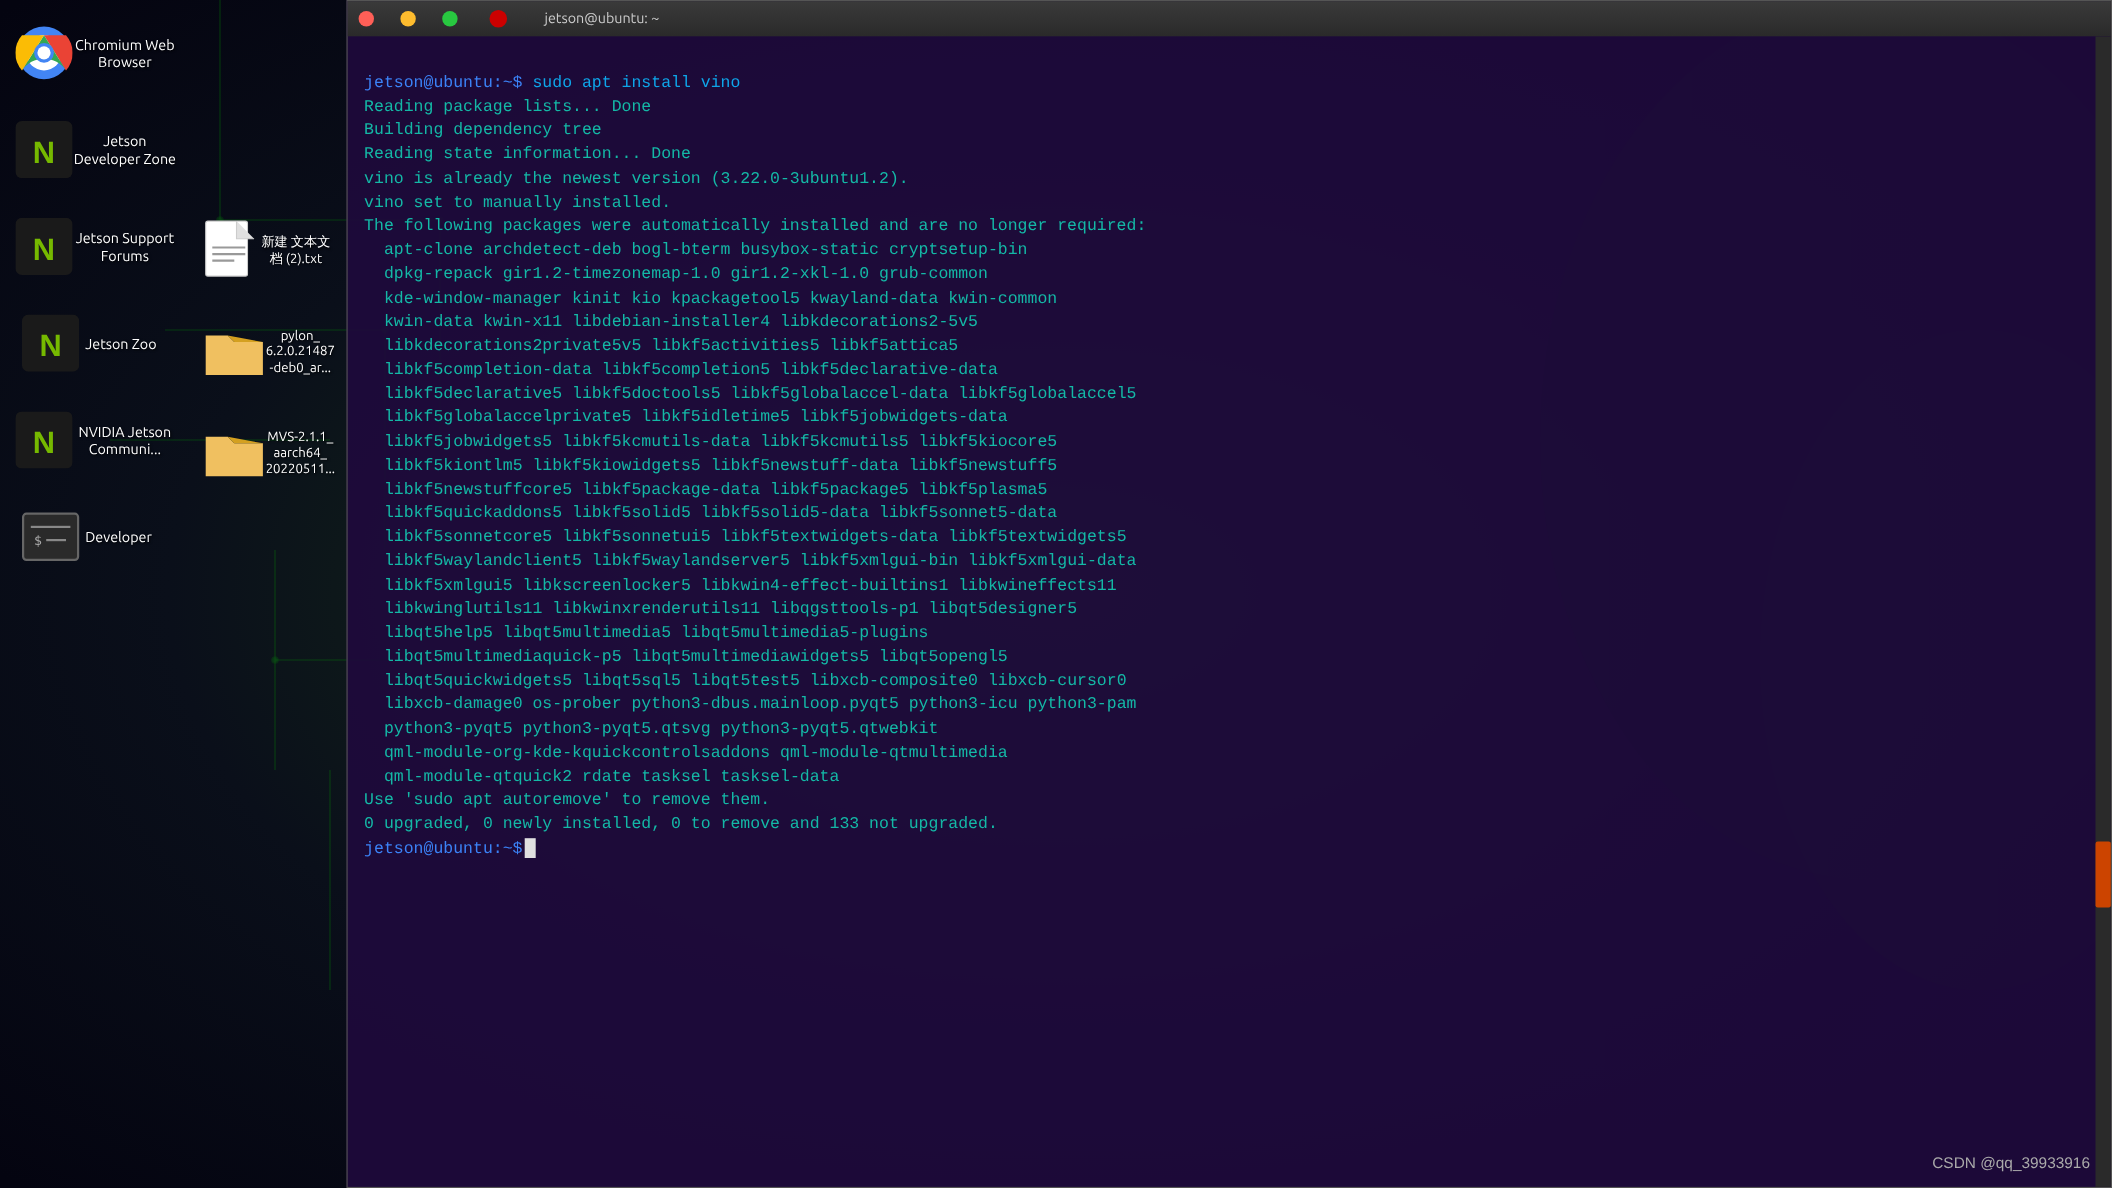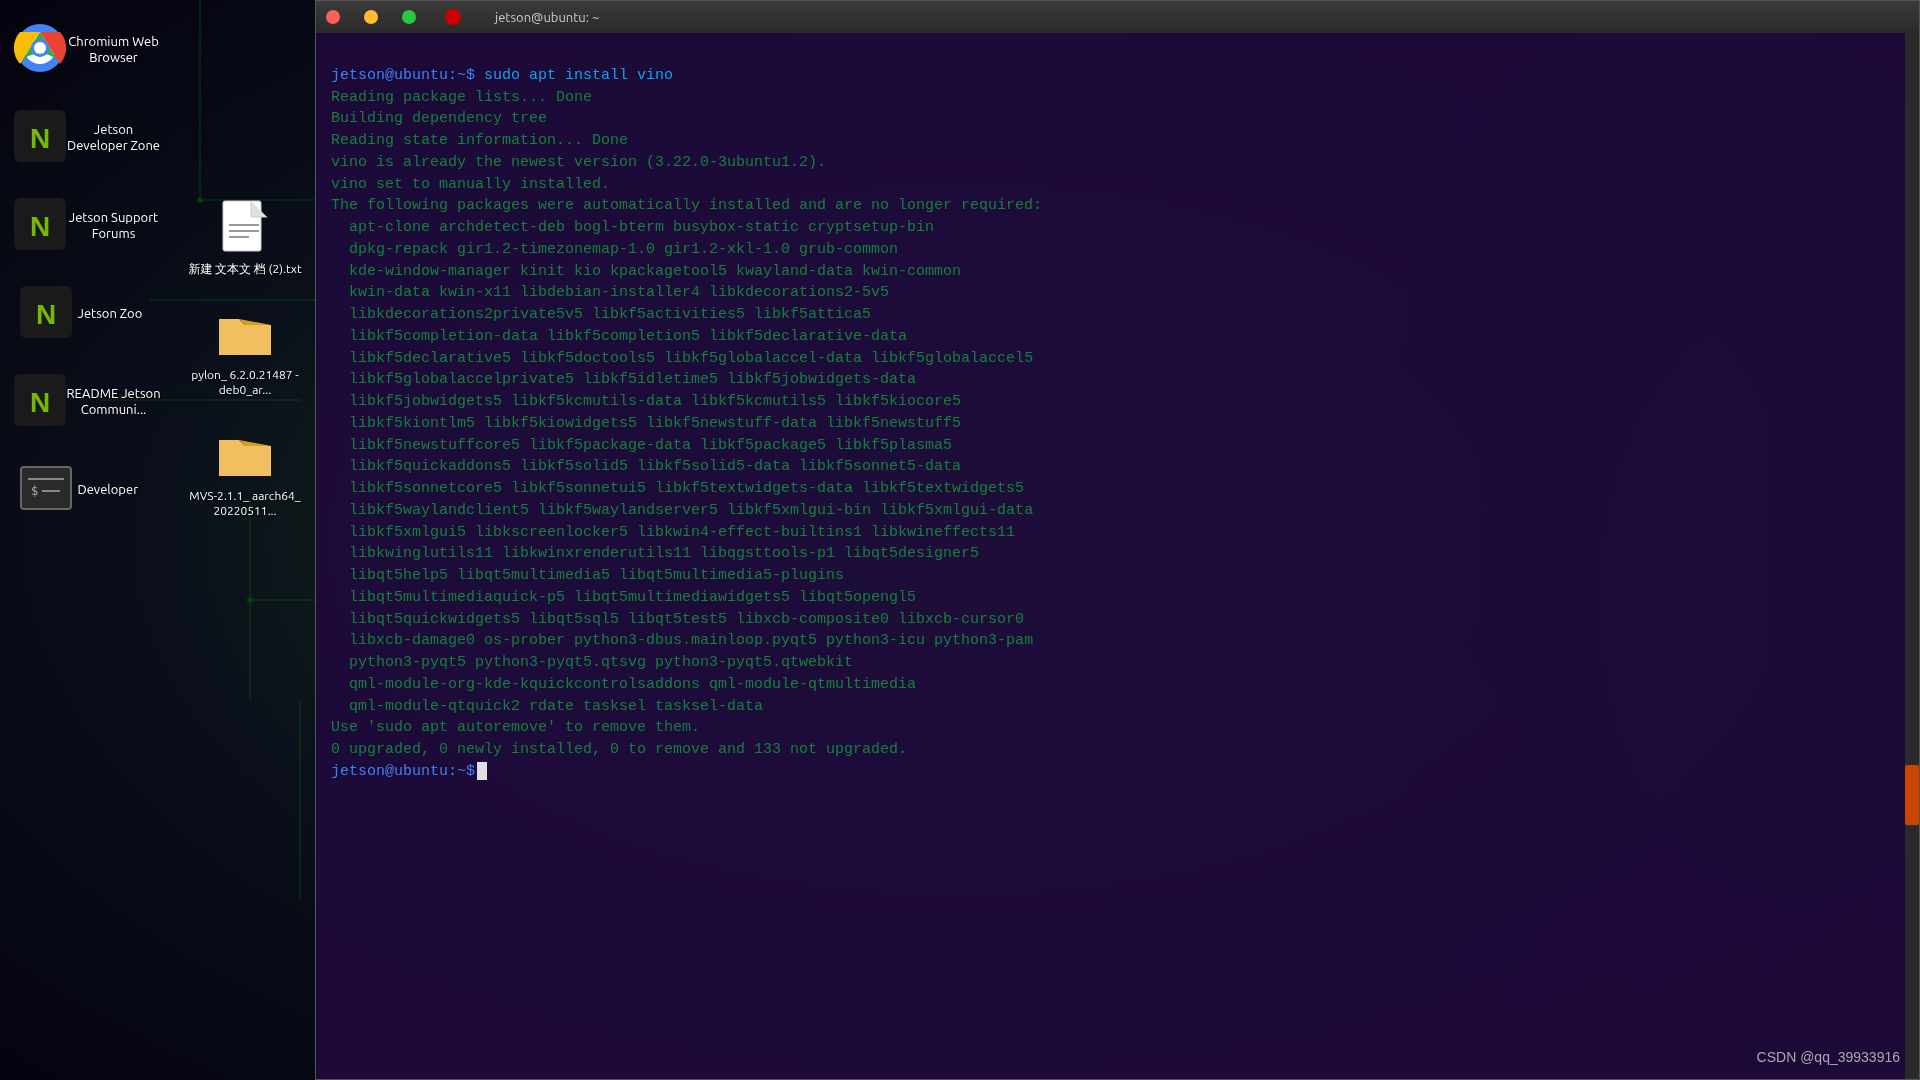--- a/index.html
+++ b/index.html
@@ -121,21 +121,21 @@
     .terminal-content {
       color: #e8e8e8;
       font-size: 15px;
       line-height: 1.45;
       white-space: pre-wrap;
       word-break: break-all;
     }
 
     .prompt { color: #3b82f6; }
     .command { color: #0ea5e9; }
-    .output { color: #15803d; }
+    .output { color: #14b8a6; }
 
     
     .scrollbar {
       position: absolute;
       right: 0;
       top: 0;
       bottom: 0;
       width: 14px;
       background: #2a2a2a;
     }
@@ -168,21 +168,21 @@
       height: 100%;
       display: flex;
       flex-direction: column;
       padding-top: 10px;
       gap: 5px;
       align-items: center;
     }
 
     .desk-icon {
       display: flex;
-      flex-direction: column;
+      flex-direction: row;
       align-items: center;
       width: 130px;
       padding: 5px;
       cursor: pointer;
     }
 
     .desk-icon-img {
       width: 64px;
       height: 64px;
       display: flex;
@@ -301,21 +301,21 @@
     </div>
 
 
     <div class="sidebar-icon">
       <div class="icon-img">
         <svg width="52" height="52" viewBox="0 0 52 52">
           <rect width="52" height="52" rx="6" fill="#1a1a1a"></rect>
           <text x="26" y="38" text-anchor="middle" font-size="28" font-weight="bold" fill="#76b900" font-family="Arial">N</text>
         </svg>
       </div>
-      <div class="icon-label">README
+      <div class="icon-label">NVIDIA
 Jetson
 Communi...</div>
     </div>
 
     <div class="sidebar-icon">
       <div class="icon-img">
         <div style="width:52px;height:44px;background:#2a2a2a;border:2px solid #666;border-radius:4px;display:flex;align-items:center;justify-content:center;flex-direction:column;gap:4px;">
           <div style="width:36px;height:2px;background:#888;"></div>
           <div style="display:flex;gap:4px;align-items:center;">
             <span style="color:#aaa;font-size:12px;font-family:monospace;">$</span>

